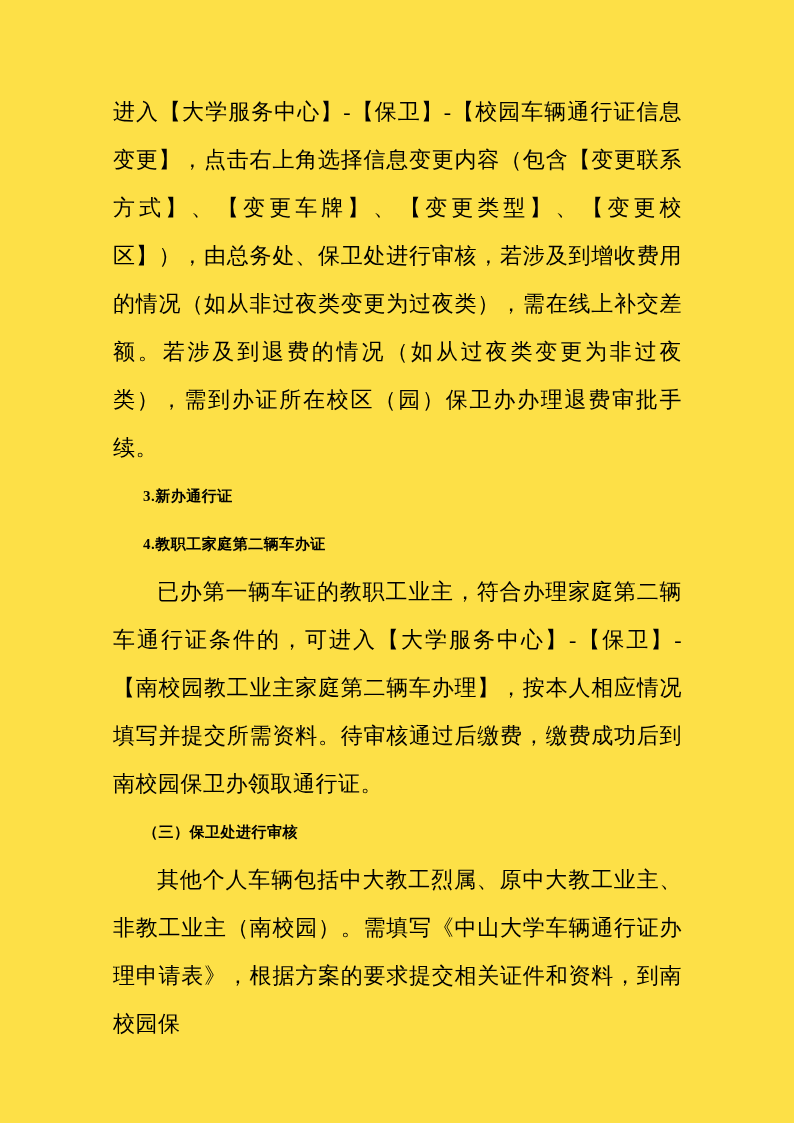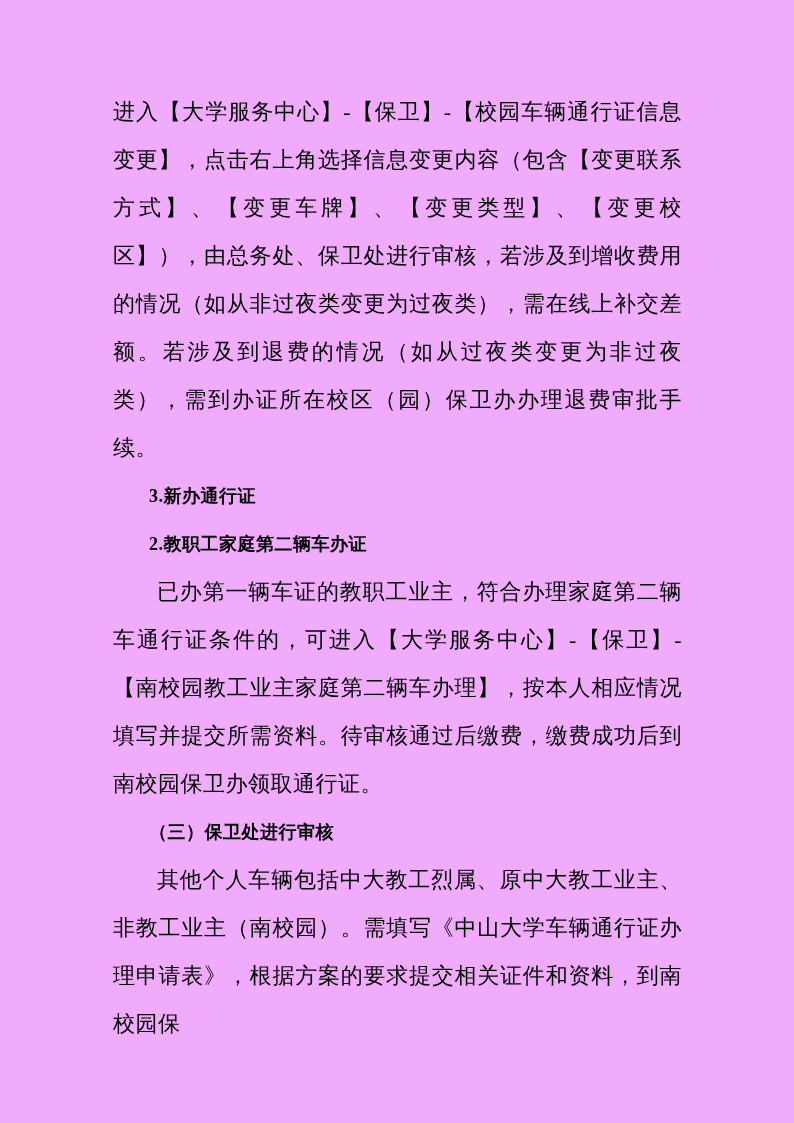--- a/index.html
+++ b/index.html
@@ -6,62 +6,62 @@
     margin: 0;
     padding: 0;
     background: #ffffff;
   }
   .page {
     position: relative;
     width: 794px;
     height: 1123px;
     box-sizing: border-box;
     padding: 88px 112px 0 113px;
-    background: #f0abfc;
+    background: #fde047;
     color: #000000;
     font-family: "Liberation Serif", "DejaVu Serif", serif;
     font-size: 22px;
     line-height: 48px;
     overflow: hidden;
   }
   .para {
     margin: 0;
     text-align: justify;
     text-justify: inter-ideograph;
     text-indent: 2em;
     letter-spacing: 0.5px;
   }
   .para.no-indent {
     text-indent: 0;
   }
   .heading {
     margin: 0;
     font-weight: bold;
-    font-size: 18px;
+    font-size: 15px;
     line-height: 48px;
     text-indent: 2em;
     letter-spacing: 0.5px;
   }
   .underlined {
     text-decoration: underline;
     text-underline-offset: 6px;
     text-decoration-thickness: 1.5px;
   }
 </style>
 </head>
 <body>
 
 <div class="page">
 
   <p class="para no-indent">进入【大学服务中心】-【保卫】-【校园车辆通行证信息变更】，点击右上角选择信息变更内容（包含【变更联系方式】、【变更车牌】、【变更类型】、【变更校区】），由总务处、保卫处进行审核，若涉及到增收费用的情况（如从非过夜类变更为过夜类），需在线上补交差额。若涉及到退费的情况（如从过夜类变更为非过夜类），需到办证所在校区（园）保卫办办理退费审批手续。</p>
 
   <h3 class="heading">3.新办通行证</h3>
 
 
-  <h3 class="heading">2.教职工家庭第二辆车办证</h3>
+  <h3 class="heading">4.教职工家庭第二辆车办证</h3>
 
   <p class="para">已办第一辆车证的教职工业主，符合办理家庭第二辆车通行证条件的，可进入【大学服务中心】-【保卫】-【南校园教工业主家庭第二辆车办理】，按本人相应情况填写并提交所需资料。待审核通过后缴费，缴费成功后到南校园保卫办领取通行证。</p>
 
   <h3 class="heading">（三）保卫处进行审核</h3>
 
   <p class="para">其他个人车辆包括中大教工烈属、原中大教工业主、非教工业主（南校园）。需填写《中山大学车辆通行证办理申请表》，根据方案的要求提交相关证件和资料，到南校园保</p>
 
 </div>
 
 </body></html>

